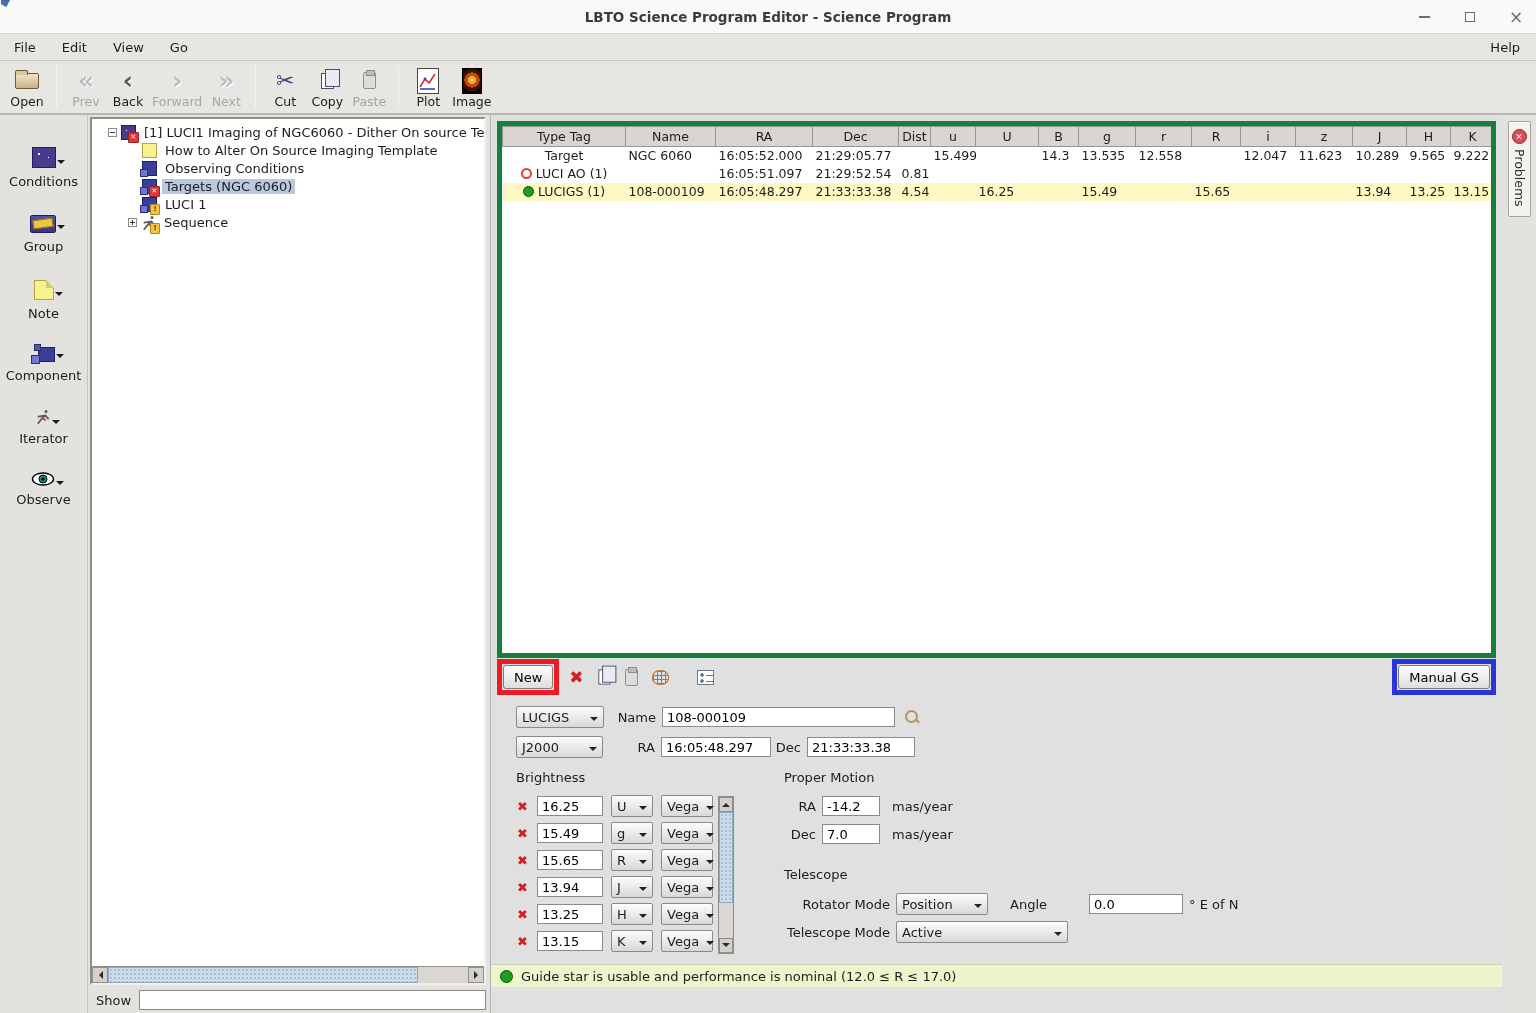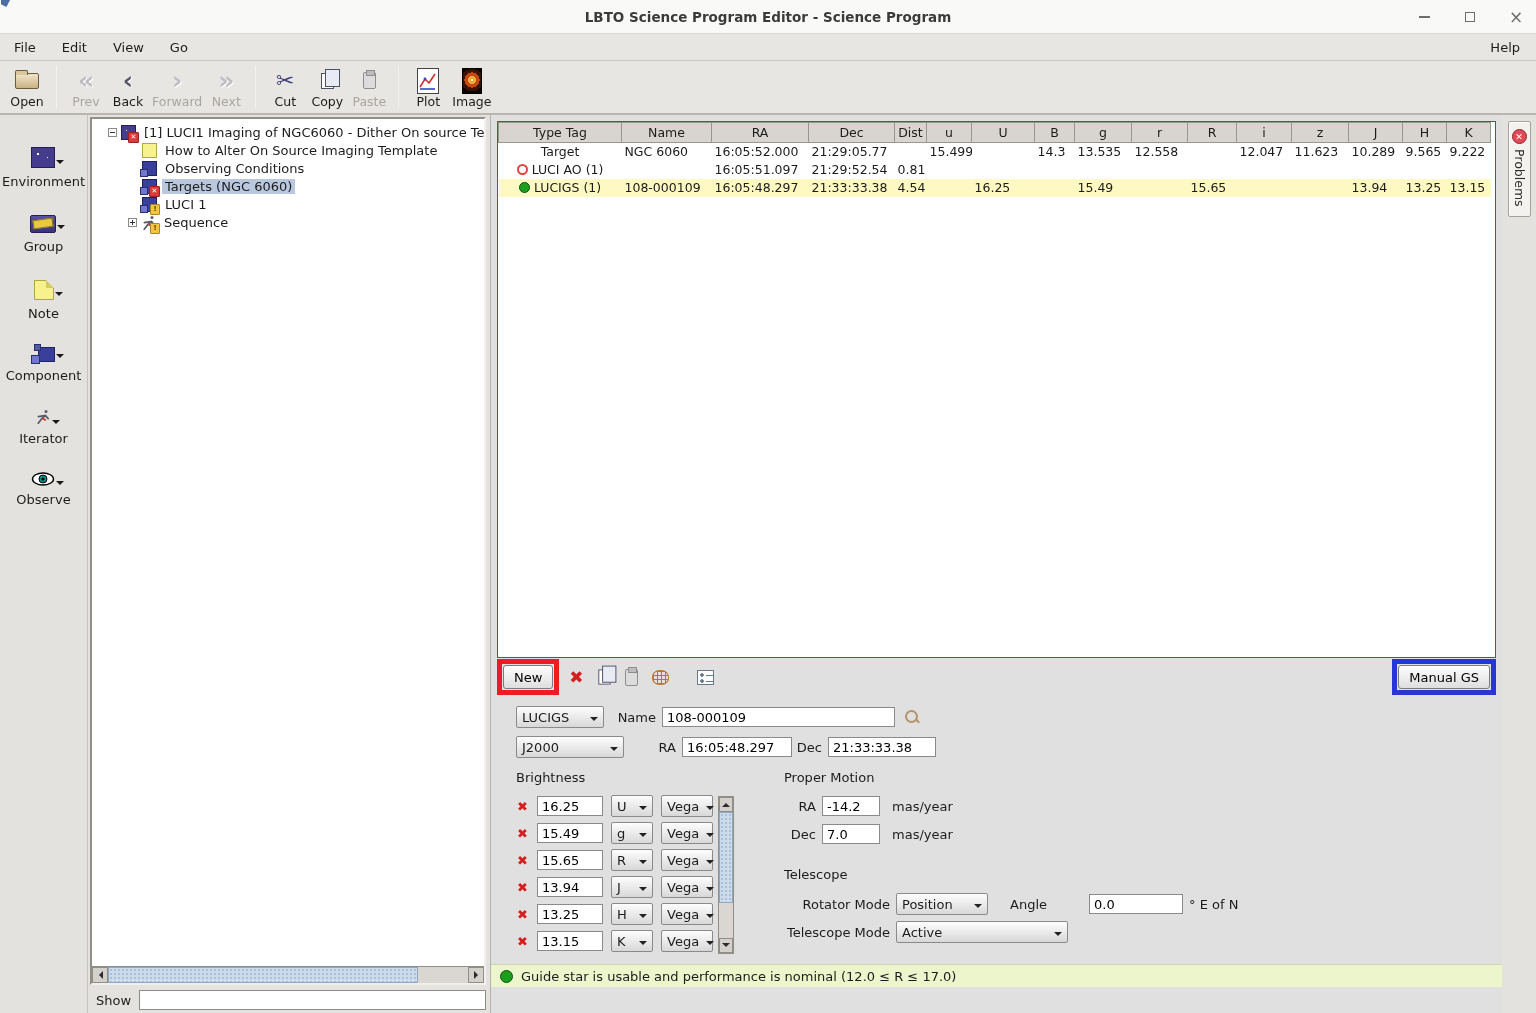--- a/index.html
+++ b/index.html
@@ -123,21 +123,21 @@
              background-image:radial-gradient(#a9c0d6 30%, transparent 32%); background-size:4px 4px; }
   .show-row { height:26px; display:flex; align-items:center; padding-top:4px; }
   .show-label { padding:0 8px 0 6px; }
   .show-input { flex:1; height:20px; }
 
   
   .editor { flex:1; display:flex; flex-direction:column; background:#e0e0e0; border-left:1px solid #b5b2ad; min-width:0; }
   .editor-header { padding:6px 10px 0 10px; height:46px; flex:none; }
   .editor-title { font-size:18px; font-weight:bold; font-style:italic; letter-spacing:0.2px; }
   .editor-sub { font-size:13px; margin-top:1px; }
-  .table-viewport { flex:1; background:#fff; border:1px solid #15803d; margin:6px 6px 0 6px; overflow:hidden; }
+  .table-viewport { flex:1; background:#fff; border:5px solid #15803d; margin:6px 6px 0 6px; overflow:hidden; }
   table.tgt { border-collapse:collapse; table-layout:fixed; width:992px; font-size:12.5px; }
   table.tgt th { background:#d8d5d0; border:1px solid #999690; height:20px; font-weight:normal; overflow:hidden; white-space:nowrap; }
   table.tgt td { height:18px; padding:0 3px; white-space:nowrap; overflow:hidden; }
   td.c0 { text-align:center; }
   tr.selected td { background:#fef9c3; }
   .cell-icon { display:inline-block; vertical-align:-1px; margin-right:4px; }
   .red-ring-icon { width:11px; height:11px; border-radius:50%; border:2px solid #e34040; background:#fff; }
   .green-dot-icon { width:11px; height:11px; border-radius:50%; background:#1d9e1d; border:1px solid #0b520b; }
 
   
@@ -299,21 +299,21 @@
         <div class="tb-icon">
           <span class="icon image-icon"></span>
         </div>
         <div class="tb-label">Image</div>
       </div>
     </div>
   </div>
 
 <div class="main">
   <div class="sidebar" id="sidebar">
-      <div class="sb-btn"><span class="sb-icon-wrap"><span class="sb-icon observation-icon"></span><span class="sb-caret"></span></span><div>Environment</div></div>
+      <div class="sb-btn"><span class="sb-icon-wrap"><span class="sb-icon observation-icon"></span><span class="sb-caret"></span></span><div>Conditions</div></div>
       <div class="sb-btn"><span class="sb-icon-wrap"><span class="sb-icon group-icon"></span><span class="sb-caret"></span></span><div>Group</div></div>
       <div class="sb-btn"><span class="sb-icon-wrap"><span class="sb-icon note-sticky-icon"></span><span class="sb-caret"></span></span><div>Note</div></div>
       <div class="sb-btn"><span class="sb-icon-wrap"><span class="sb-icon component-sq-icon"></span><span class="sb-caret"></span></span><div>Component</div></div>
       <div class="sb-btn"><span class="sb-icon-wrap"><span class="icon"><svg width="16" height="16" viewBox="0 0 16 16">
               <g stroke="#5a5a66" stroke-width="1.7" fill="none" stroke-linecap="round">
                 <circle cx="11" cy="2.6" r="1.5" fill="#5a5a66" stroke="none"></circle>
                 <path d="M3.2 14.2 L7.2 9.2 L10.4 6.6"></path>
                 <path d="M10.4 6.6 L13.2 9.6"></path>
                 <path d="M3.4 7.6 L7.6 6.8 L10.4 6.6"></path>
               </g>
@@ -505,21 +505,21 @@
       <div class="f-row">
         <span class="combo" style="width:88px">
           <span>LUCIGS</span>
             <span class="arr"></span>
         </span>
         <span class="flabel" style="width:52px">Name</span>
         <input class="tf" style="width: 233px; margin-left: 6px;" value="108-000109">
         <span class="search-icon" style="margin-left:10px"></span>
       </div>
       <div class="f-row">
-        <span class="combo" style="width:108px">
+        <span class="combo" style="width:87px">
           <span>J2000</span>
             <span class="arr"></span>
         </span>
         <span class="flabel" style="width:52px">RA</span>
         <input class="tf" style="width: 110px; margin-left: 6px;" value="16:05:48.297">
         <span class="flabel" style="width:30px">Dec</span>
         <input class="tf" style="width: 108px; margin-left: 6px;" value="21:33:33.38">
       </div>
 
       <div class="cols">

